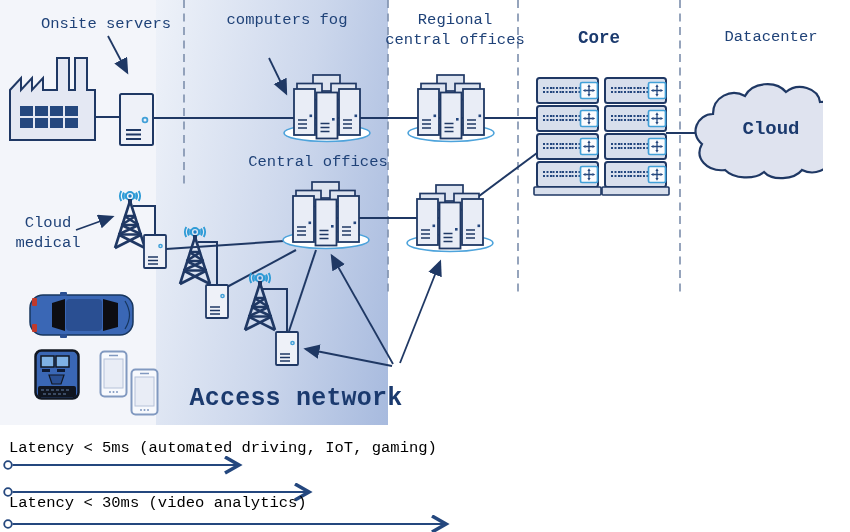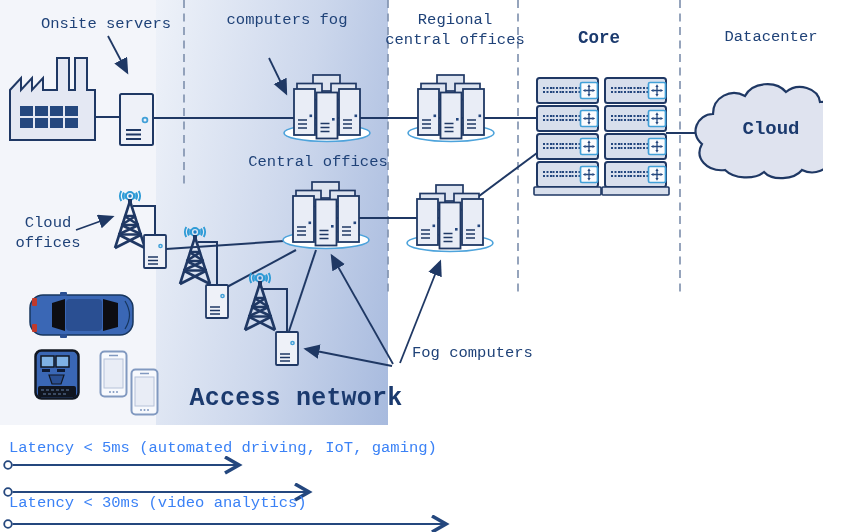--- a/index.html
+++ b/index.html
@@ -10,21 +10,21 @@
          background:linear-gradient(100deg,#eef2f9 0%,#ccd7ec 55%,#a7bade 100%);}
   svg{position:absolute;left:0;top:0;}
   .lbl{position:absolute;color:#1F4278;font-size:15.5px;line-height:20px;white-space:nowrap;
        transform:translateX(-50%);text-align:center;}
   .lbl .ln{display:block;}
   .lbl.noctr{transform:none;text-align:left;}
   .bold{font-weight:bold;color:#1B3A6E;}
   .core-t{font-size:17.5px;}
   .cloud-t{font-size:19px;}
   .access-t{font-size:25px;letter-spacing:.2px;}
-  .lat{position:absolute;left:9px;color:#3b82f6;font-size:15.5px;white-space:nowrap;}
+  .lat{position:absolute;left:9px;color:#000000;font-size:15.5px;white-space:nowrap;}
 </style>
 </head>
 <body>
 
 <div id="stage">
   <div class="panel-left"></div>
   <div class="region-access"></div>
 
   <svg width="850" height="532" viewBox="0 0 850 532">
     <defs>
@@ -249,20 +249,19 @@
   <div class="lbl" style="left:455px;top:10px">
     <span class="ln">Regional</span>
     <span class="ln">central offices</span>
   </div>
   <div class="lbl bold core-t" style="left:599px;top:28px">Core</div>
   <div class="lbl" style="left:771px;top:27px">Datacenter</div>
   <div class="lbl" style="left:318px;top:152px">Central offices</div>
   <div class="lbl bold cloud-t" style="left:771px;top:119px">Cloud</div>
   <div class="lbl" style="left:48px;top:213px">
     <span class="ln">Cloud</span>
-    <span class="ln">offices</span>
+    <span class="ln">medical</span>
   </div>
   <div class="lbl bold access-t" style="left:296px;top:389px">Access network</div>
-  <div class="lbl noctr" style="left:412px;top:343px">Fog computers</div>
 
   <div class="lat" style="top:439px">Latency &lt; 5ms (automated driving, IoT, gaming)</div>
   <div class="lat" style="top:494px">Latency &lt; 30ms (video analytics)</div>
 </div>
 
 </body></html>

